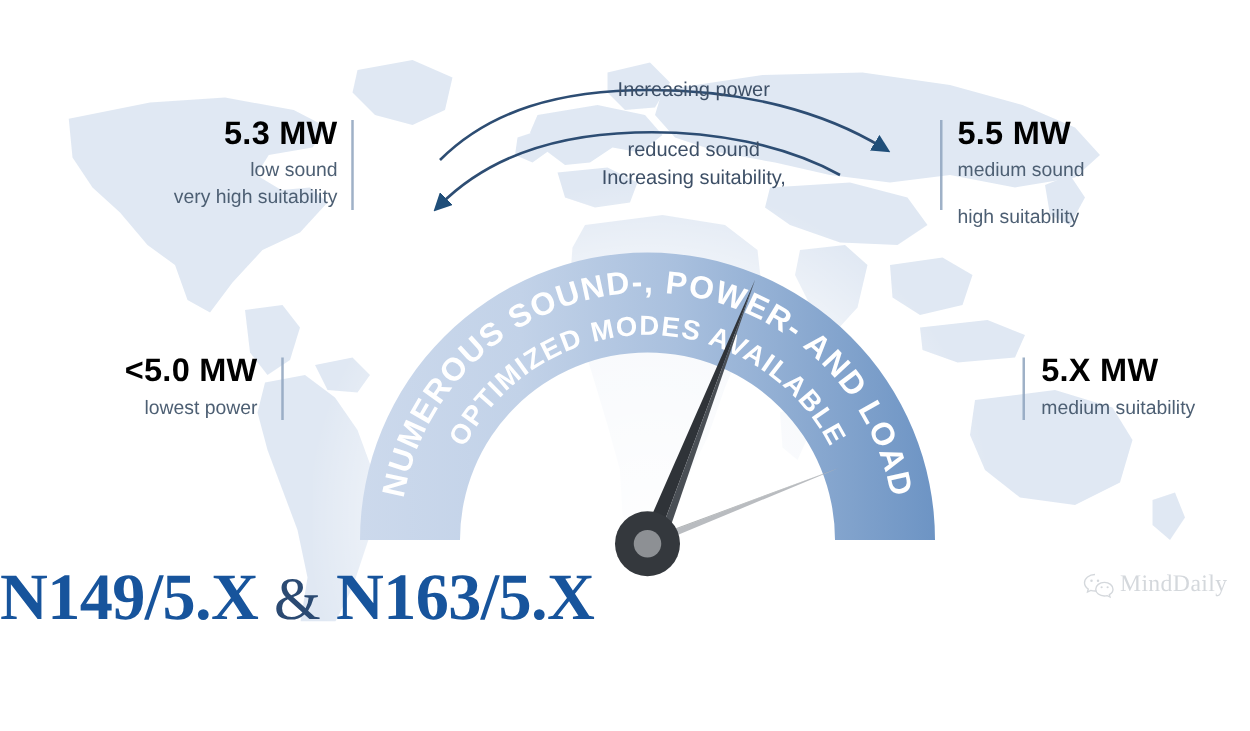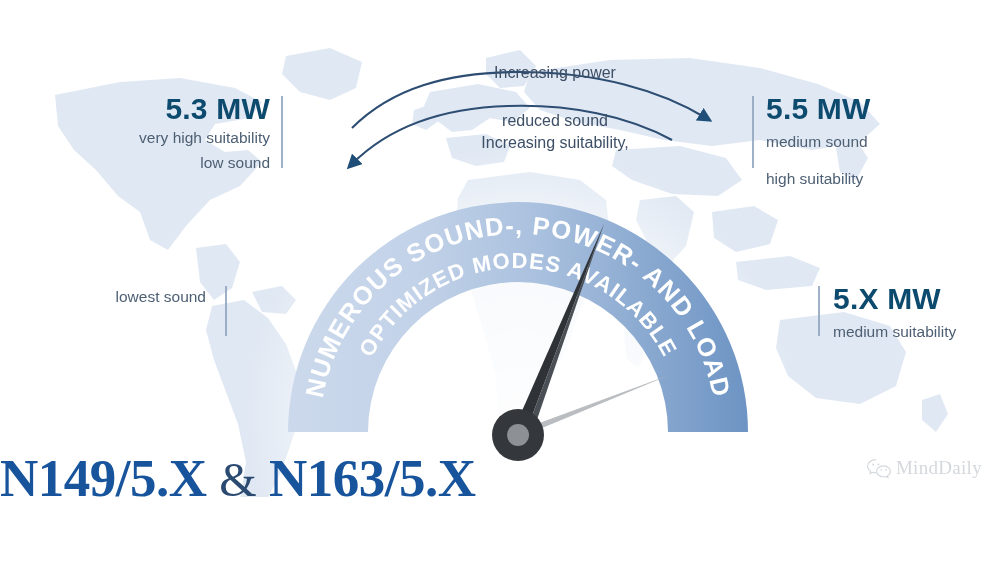--- a/index.html
+++ b/index.html
@@ -28,21 +28,21 @@
   .arc-text{
     font-family:"Liberation Sans", sans-serif;
     font-weight:bold;fill:#ffffff;
   }
   .arc-text.outer{font-size:25.5px;letter-spacing:1.2px;}
   .arc-text.inner{font-size:22px;letter-spacing:1.1px;}
 
   
   .label{position:absolute;}
   .label .mw{
-    font-size:30px;font-weight:bold;color:#0c4a6e;line-height:1.15;
+    font-size:26px;font-weight:bold;color:#000000;line-height:1.15;
     letter-spacing:.2px;white-space:nowrap;
   }
   .label .desc{
     font-size:15.5px;color:#4d5f73;line-height:1.38;white-space:nowrap;
     margin-top:4px;
   }
   .label.right .mw,.label.right .desc{text-align:left;}
   .label.left .mw,.label.left .desc{text-align:right;}
 
   .divider{position:absolute;width:2px;background:#8ea3bd;opacity:.85;}
@@ -156,34 +156,35 @@
     <span>Increasing power</span>
   </div>
 
   <div class="annot center" style="left:420px;top:110px;width:270px;">
     <div>reduced sound</div>
     <div>Increasing suitability,</div>
   </div>
 
   <div class="label left" style="left:60px;top:92px;width:210px;">
     <div class="mw">5.3 MW</div>
+    <div class="desc">low sound</div>
     <div class="desc" style="margin-top:0">very high suitability</div>
-    <div class="desc">low sound</div>
   </div>
   <div class="divider" style="left:281px;top:96px;height:72px;"></div>
 
   <div class="label right" style="left:766px;top:92px;width:220px;">
     <div class="mw">5.5 MW</div>
     <div class="desc">medium sound</div>
     <div class="desc" style="margin-top:16px">high suitability</div>
   </div>
   <div class="divider" style="left:752px;top:96px;height:72px;"></div>
 
   <div class="label left" style="left:10px;top:282px;width:196px;">
-    <div class="desc">lowest sound</div>
+    <div class="mw">&lt;5.0 MW</div>
+    <div class="desc">lowest power</div>
   </div>
   <div class="divider" style="left:225px;top:286px;height:50px;"></div>
 
   <div class="label right" style="left:833px;top:282px;width:200px;">
     <div class="mw">5.X MW</div>
     <div class="desc">medium suitability</div>
   </div>
   <div class="divider" style="left:818px;top:286px;height:50px;"></div>
 
   <div class="gauge">

